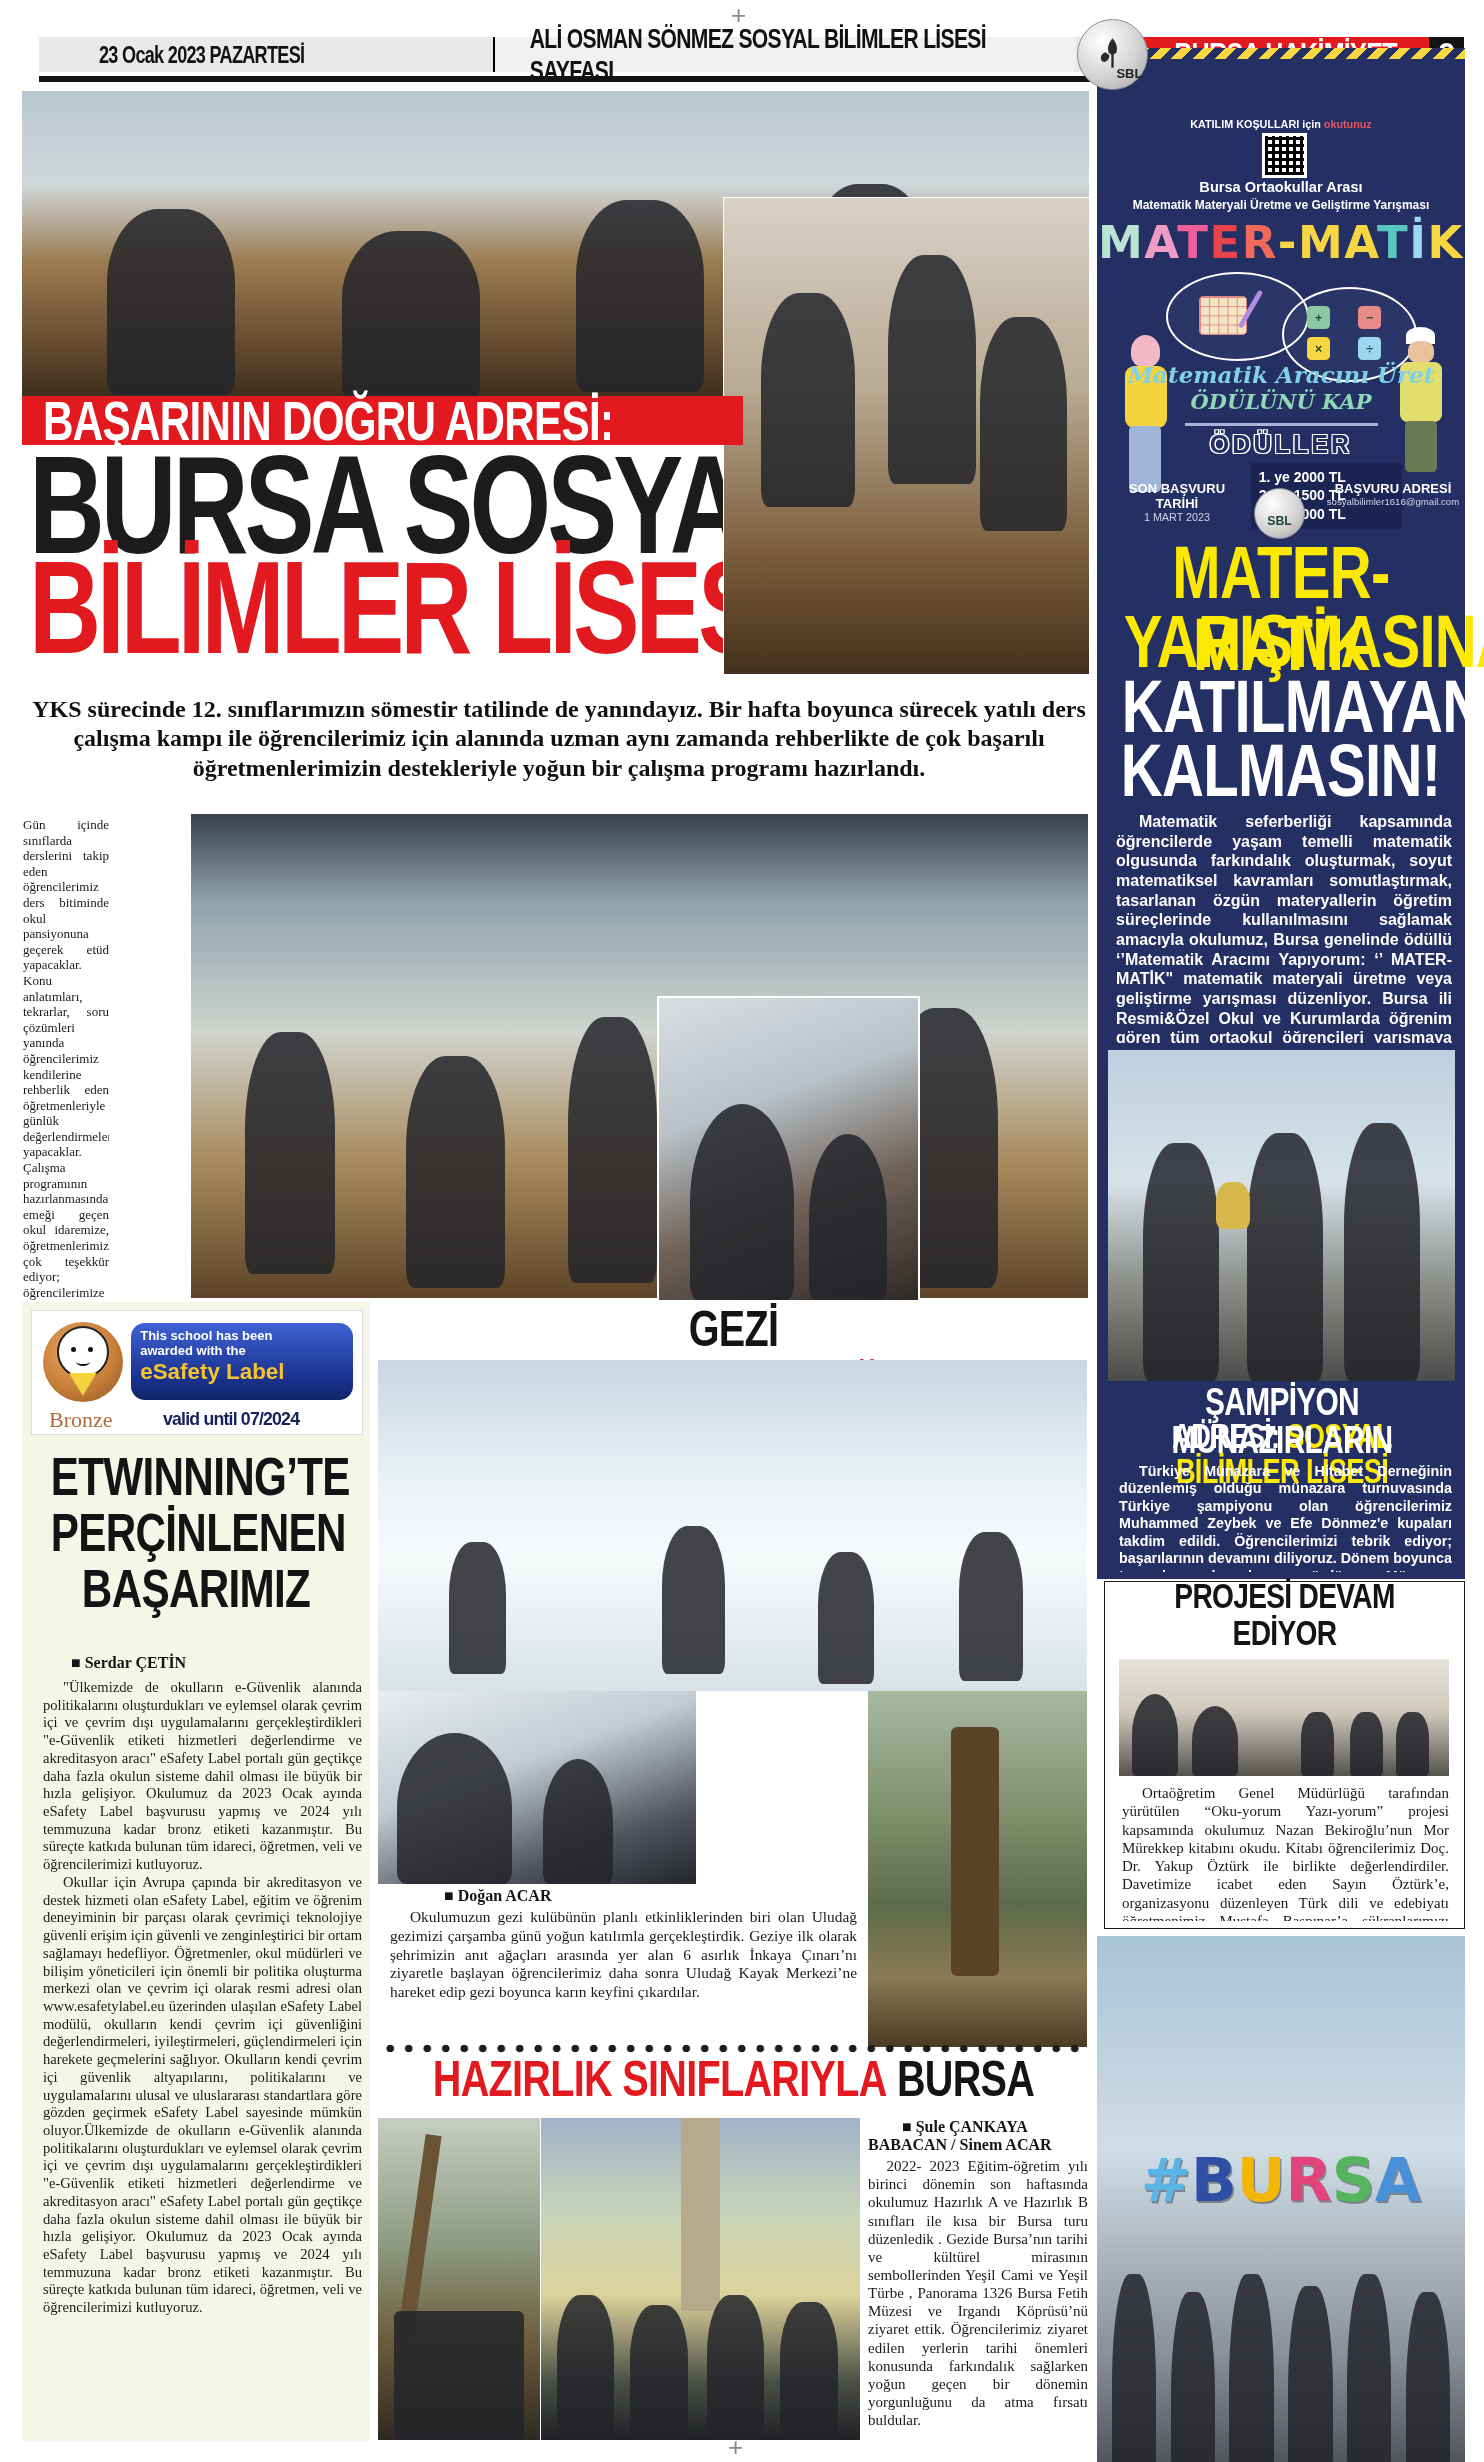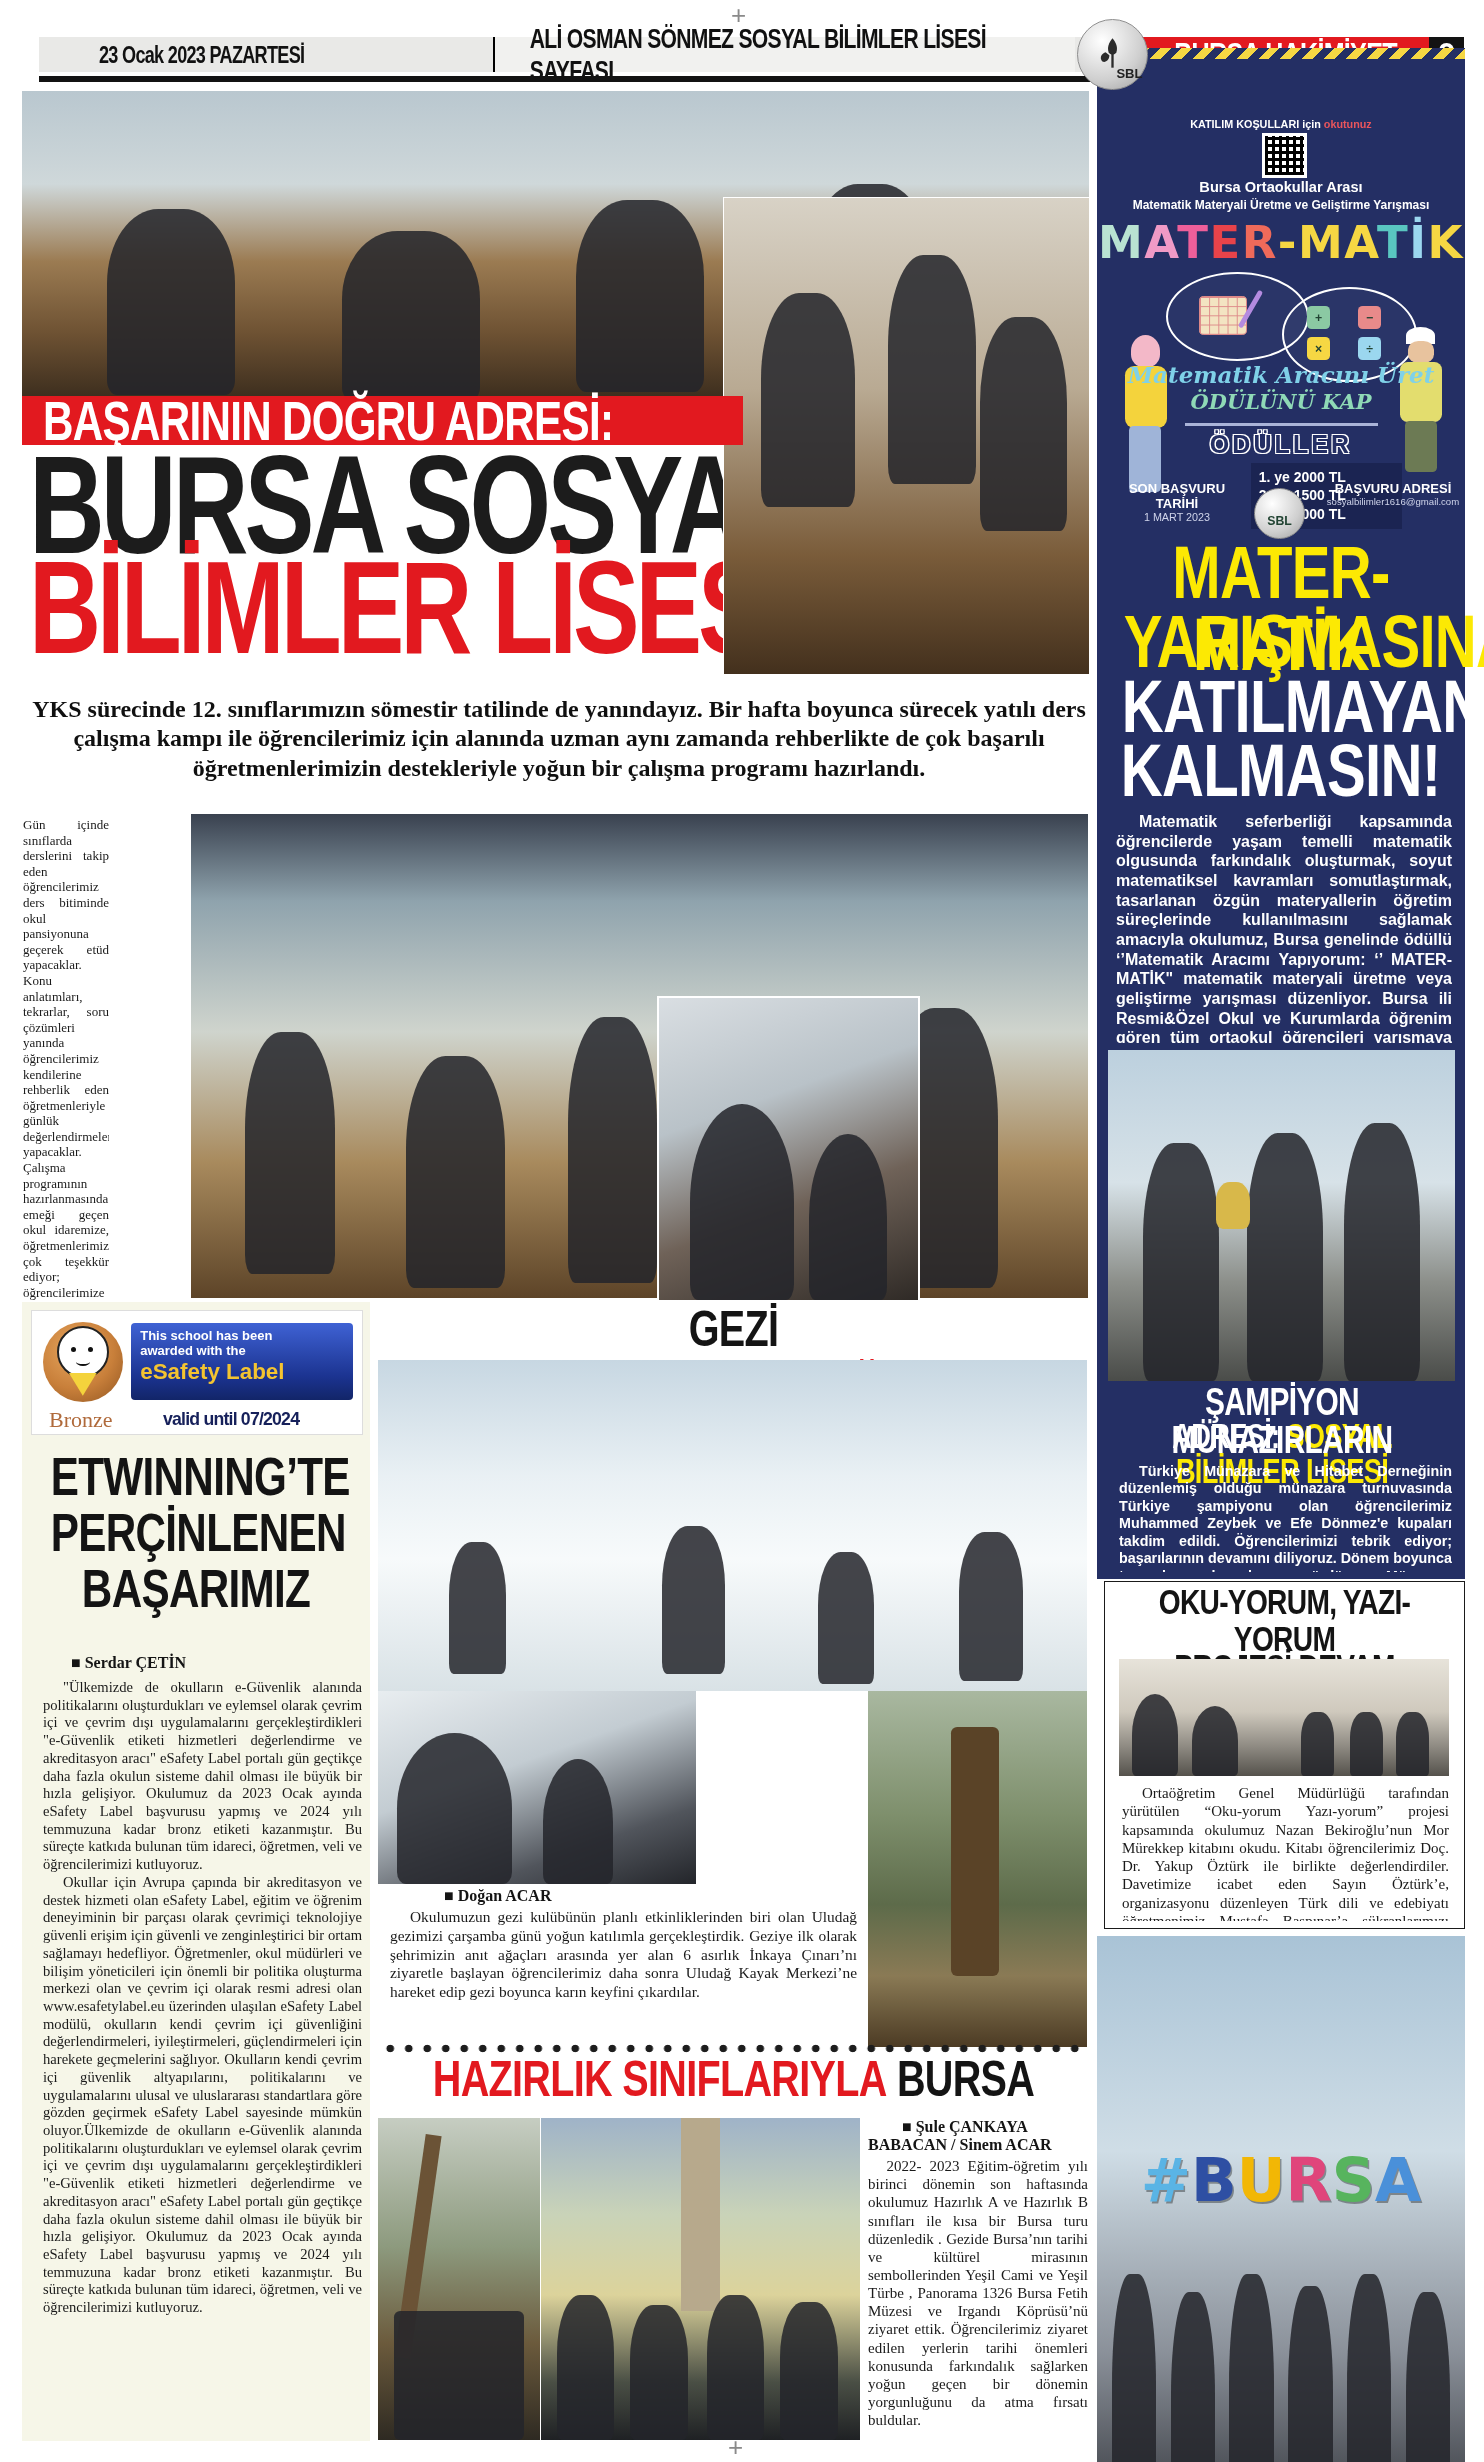--- a/index.html
+++ b/index.html
@@ -42,21 +42,21 @@
   .qr-inner{width:100%;height:100%;
     background:
       repeating-linear-gradient(0deg,#000 0 3.1px,transparent 3.1px 7px),
       repeating-linear-gradient(90deg,#000 0 3.1px,#fff 3.1px 7px);}
   .bubble{border:2.3px solid #fff;border-radius:50%;background:rgba(255,255,255,0.03);}
   .tile{display:flex;align-items:center;justify-content:center;font-weight:bold;border-radius:4.6px;color:#243;}
   .scriptish{font-family:"DejaVu Serif","Liberation Serif",serif;font-style:italic;font-weight:bold;}
   .outline-txt{color:#242f64;text-shadow:-1.2px -1.2px 0 #fff,1.2px -1.2px 0 #fff,-1.2px 1.2px 0 #fff,1.2px 1.2px 0 #fff;}
   .prizebox{background:#1b2452;color:#fff;font-weight:bold;}
   .cream{background:#f6f6e8;}
-  .esafety-banner{background:linear-gradient(180deg,#3f62d4 0%,#1b3390 70%,#122568 100%);border-radius:4px;color:#fff;}
+  .esafety-banner{background:linear-gradient(180deg,#3f62d4 0%,#1b3390 70%,#122568 100%);border-radius:14px;color:#fff;}
   .medal{border-radius:50%;background:radial-gradient(circle at 40% 35%,#e8a75f,#c87f3a 55%,#8f5420);}
   .face{border-radius:50%;background:#fff;border:2.3px solid #222;}
   .dots-sep{background-image:radial-gradient(circle,#1d1d1d 3.5px,transparent 4.2px);background-size:18.5px 9.2px;background-repeat:repeat-x;background-position:left center;}
   .fig{position:absolute;background:#23252a;border-radius:40% 40% 8% 8%;opacity:.85;}
   .bl{font-weight:bold;}
 </style>
 </head>
 <body>
 
 <div id="page">
@@ -259,21 +259,20 @@
     <div class="abs" style="left:31%;top:40%;width:10%;height:14%;background:#d8b84a;border-radius:40% 40% 20% 20%;"></div>
   </div>
 
   <div class="abs cond" style="left:1101px;top:1423px;width:362px;text-align:center;font-size:31px;line-height:1.0;">
     <span class="sq"><span class="wt">ADRESİ: </span><span class="yt">SOSYAL BİLİMLER LİSESİ</span></span>
   </div>
   <div class="abs cond wt" style="left:1101px;top:1387px;width:362px;text-align:center;font-size:34px;line-height:1.0;"><span class="sq">ŞAMPİYON MÜNAZIRLARIN</span></div>
   <div class="abs wt bl just" style="left:1119px;top:1463px;width:333px;height:109px;font-size:14.3px;line-height:1.22;overflow:hidden;text-indent:20px;">Türkiye Münazara ve Hitabet Derneğinin düzenlemiş olduğu münazara turnuvasında Türkiye şampiyonu olan öğrencilerimiz Muhammed Zeybek ve Efe Dönmez'e kupaları takdim edildi. Öğrencilerimizi tebrik ediyor; başarılarının devamını diliyoruz. Dönem boyunca tempolu çalışmalarını sürdüren Münazara Kulübü’ne, danışman öğretmenleri Türk dili ve edebiyatı öğretmeneleri Sacide Öden’e ve müdür yardımcımız Ayşe Öztürk’e teşekkür ediyoruz.</div>
 
   <div class="abs" style="left:1104px;top:1581px;width:361px;height:348px;background:#fff;border:1.5px solid #1a1a1a;box-sizing:border-box;">
-    <div class="cond" style="text-align:center;font-size:32px;color:#141414;margin-top:6.2px;line-height:1.02;"><span class="sq">OKU-YORUM, YAZI-YORUM</span></div>
     <div class="cond" style="text-align:center;font-size:32px;color:#141414;line-height:1.02;"><span class="sq">PROJESİ DEVAM EDİYOR</span></div>
     <div class="photo ph-library" style="left:14px;top:77px;width:330px;height:117px;position:absolute;">
       <div class="fig" style="left:4%;top:30%;width:14%;height:70%;border-radius:50% 50% 8% 8%;"></div>
       <div class="fig" style="left:22%;top:40%;width:14%;height:60%;border-radius:50% 50% 8% 8%;"></div>
       <div class="fig" style="left:55%;top:45%;width:10%;height:55%;"></div>
       <div class="fig" style="left:70%;top:45%;width:10%;height:55%;"></div>
       <div class="fig" style="left:84%;top:45%;width:10%;height:55%;"></div>
     </div>
     <div class="serif just" style="position:absolute;left:17px;top:202px;width:327px;height:137px;font-size:15px;line-height:1.22;color:#1a1a1a;overflow:hidden;text-indent:20px;">Ortaöğretim Genel Müdürlüğü tarafından yürütülen “Oku-yorum Yazı-yorum” projesi kapsamında okulumuz Nazan Bekiroğlu’nun Mor Mürekkep kitabını okudu. Kitabı öğrencilerimiz Doç. Dr. Yakup Öztürk ile birlikte değerlendirdiler. Davetimize icabet eden Sayın Öztürk’e, organizasyonu düzenleyen Türk dili ve edebiyatı öğretmenimiz Mustafa Başpınar’a şükranlarımızı sunuyoruz.</div>
   </div>

